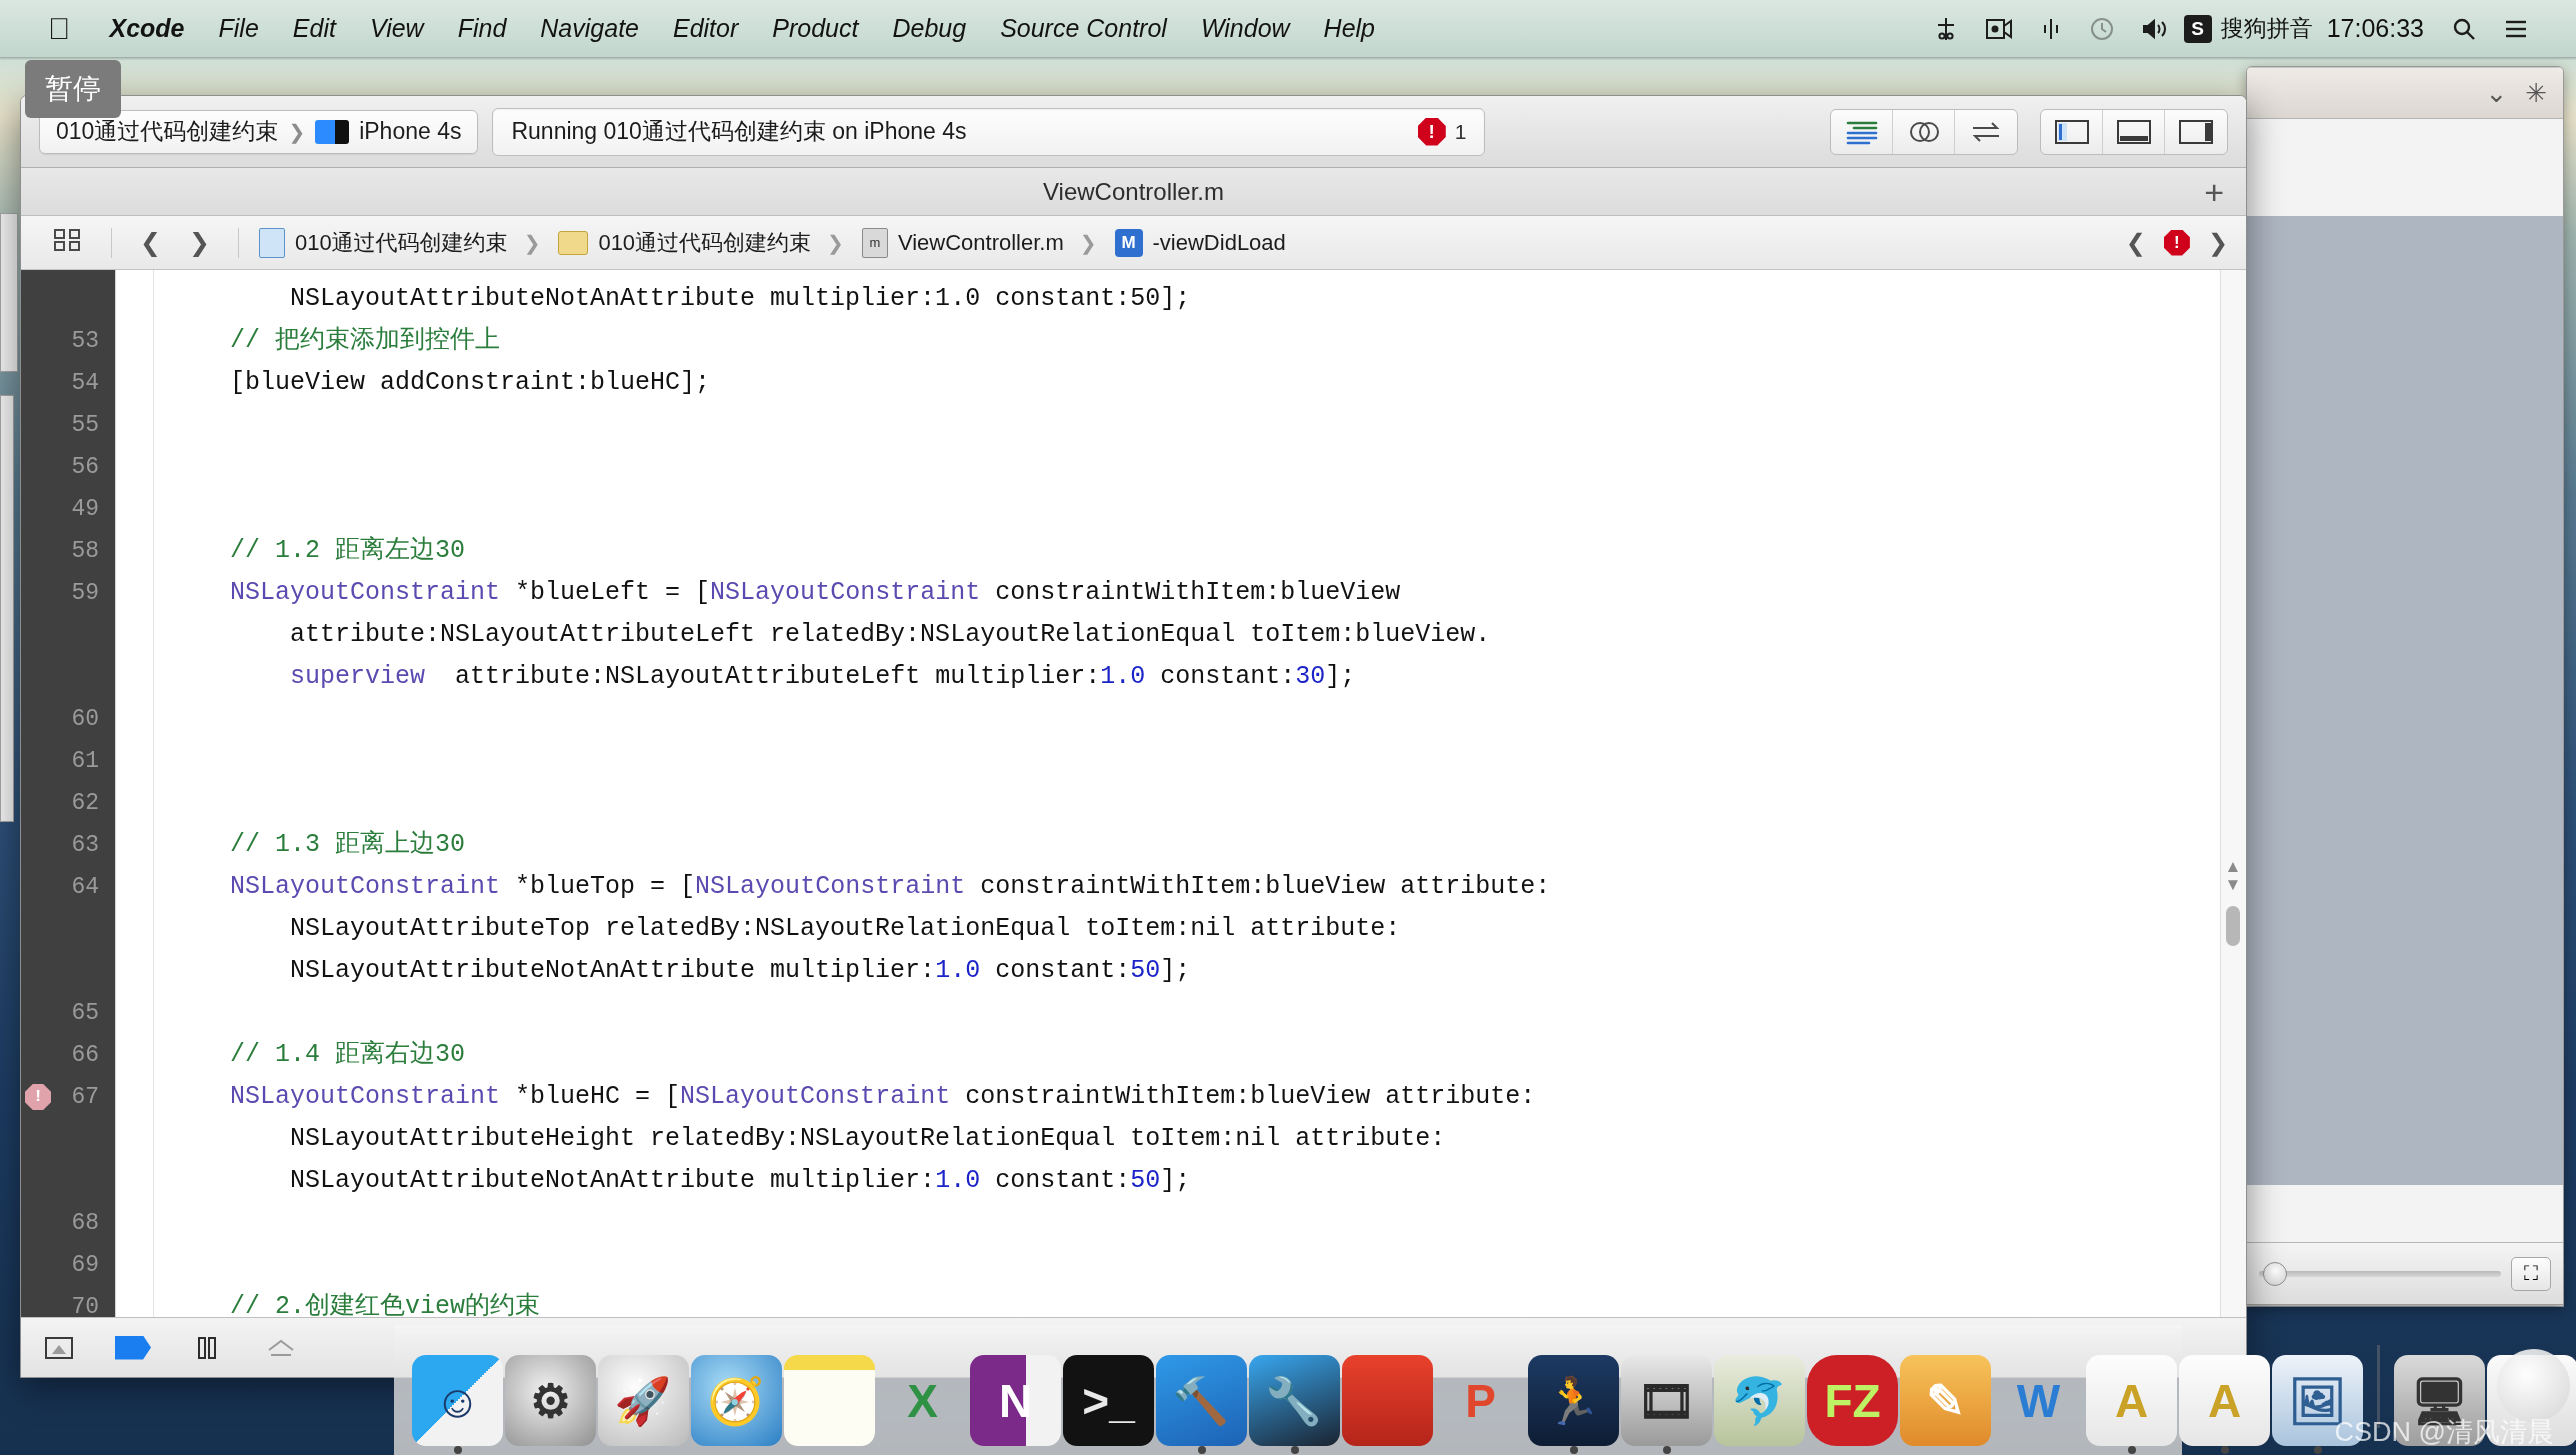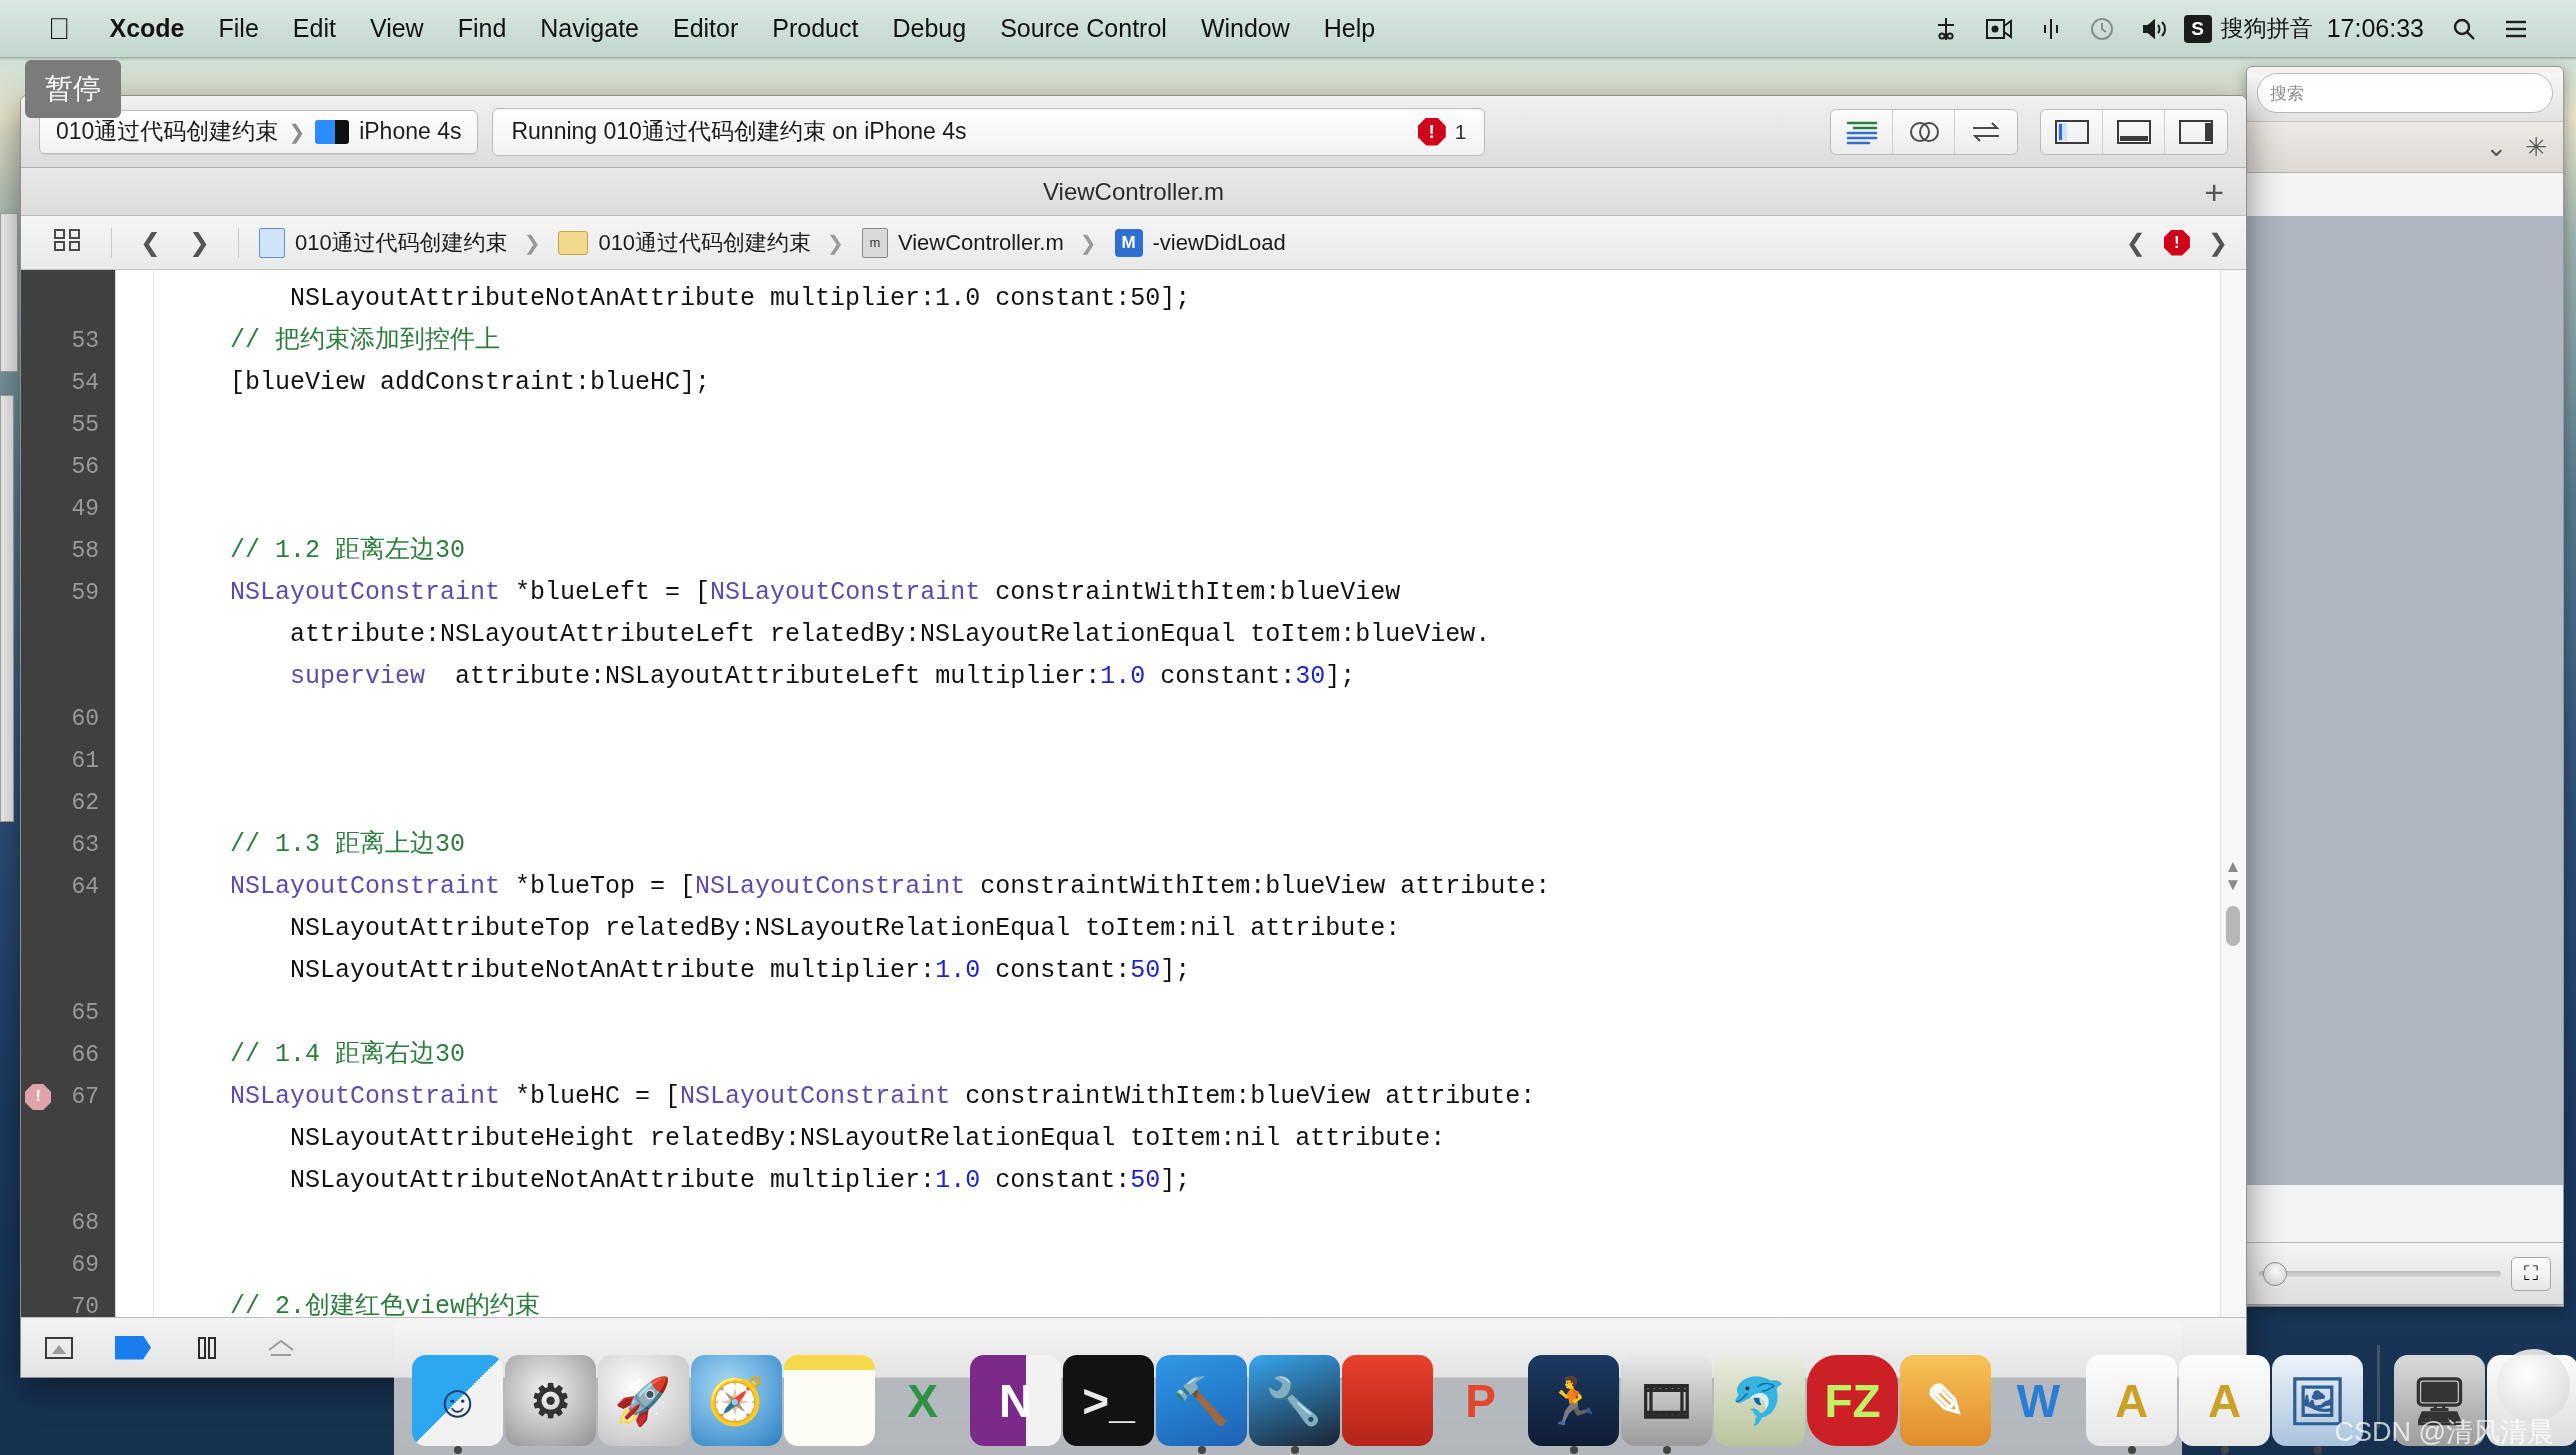--- a/index.html
+++ b/index.html
@@ -205,25 +205,20 @@
 </style>
 </head>
 <body>
 
 <div id="desktop"></div>
 
 <div class="sliver" style="left:0;top:213px;width:18px;height:159px;"></div>
 <div class="sliver" style="left:0;top:395px;width:14px;height:427px;"></div>
 
 <div id="bg-window">
-  <div class="bw-top">
-    <div class="bw-search">
-      <span>搜索</span>
-    </div>
-  </div>
   <div class="bw-bar">
     <span style="font-size:26px;color:#555;">⌄</span>
     <span style="font-size:26px;color:#555;">✳</span>
   </div>
   <div class="bw-body"></div>
   <div class="bw-foot">
     <div class="slider-track">
         <div class="slider-knob"></div>
       </div>
     <div class="fs-btn">⛶</div>
@@ -400,21 +395,21 @@
           <line x1="6" y1="19" x2="26" y2="19"></line>
         </svg>
     </div>
   </div>
 </div>
 
 <div id="tooltip">暂停</div>
 
 <div id="menubar">
   <span class="apple"></span>
-  <span id="menu-items" style="display:flex;align-items:center;">
+  <span id="menu-items" style="display:flex;align-items:center;font-style:italic;">
       <span class="menu-item bold">Xcode</span>
       <span class="menu-item">File</span>
       <span class="menu-item">Edit</span>
       <span class="menu-item">View</span>
       <span class="menu-item">Find</span>
       <span class="menu-item">Navigate</span>
       <span class="menu-item">Editor</span>
       <span class="menu-item">Product</span>
       <span class="menu-item">Debug</span>
       <span class="menu-item">Source Control</span>

